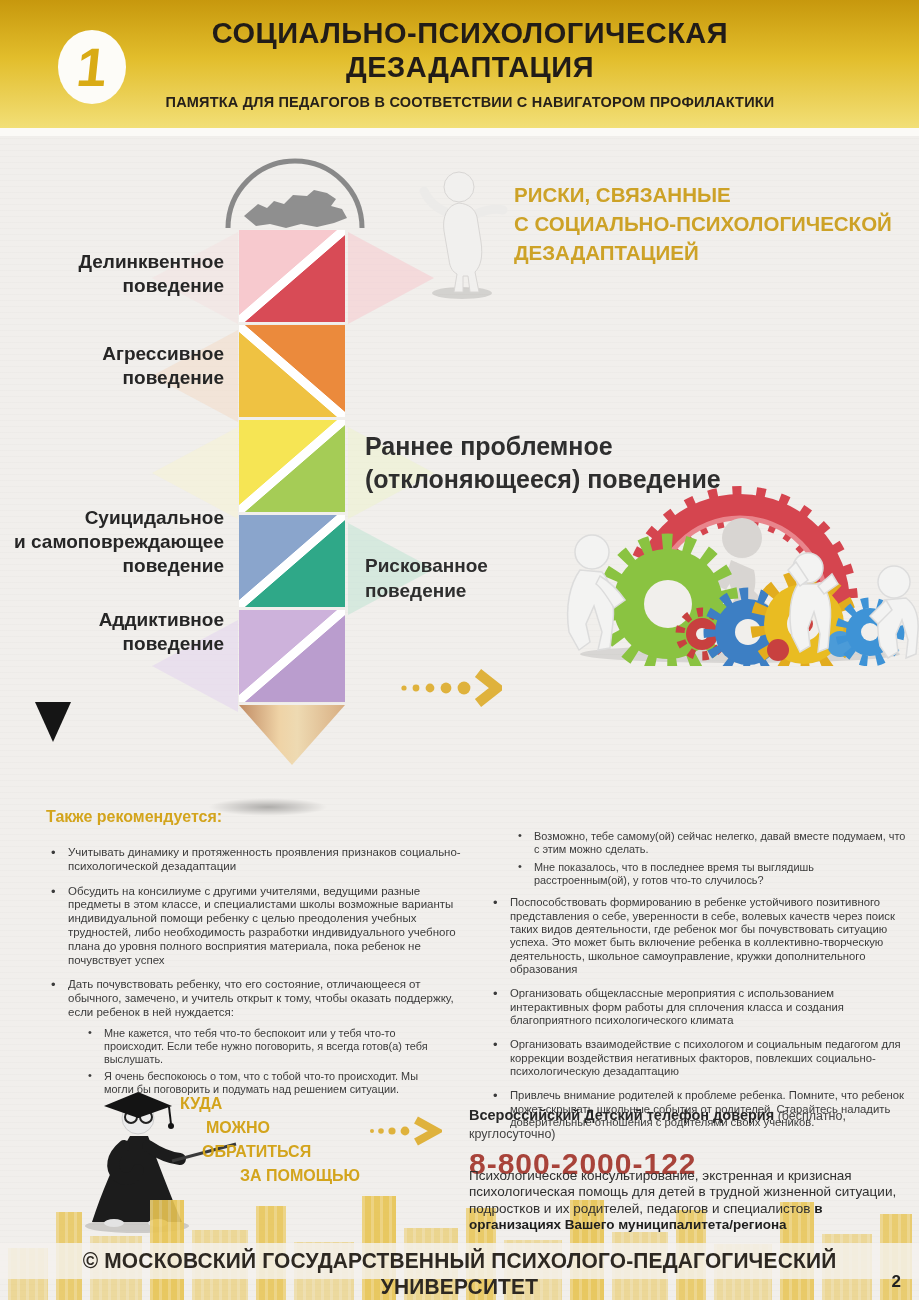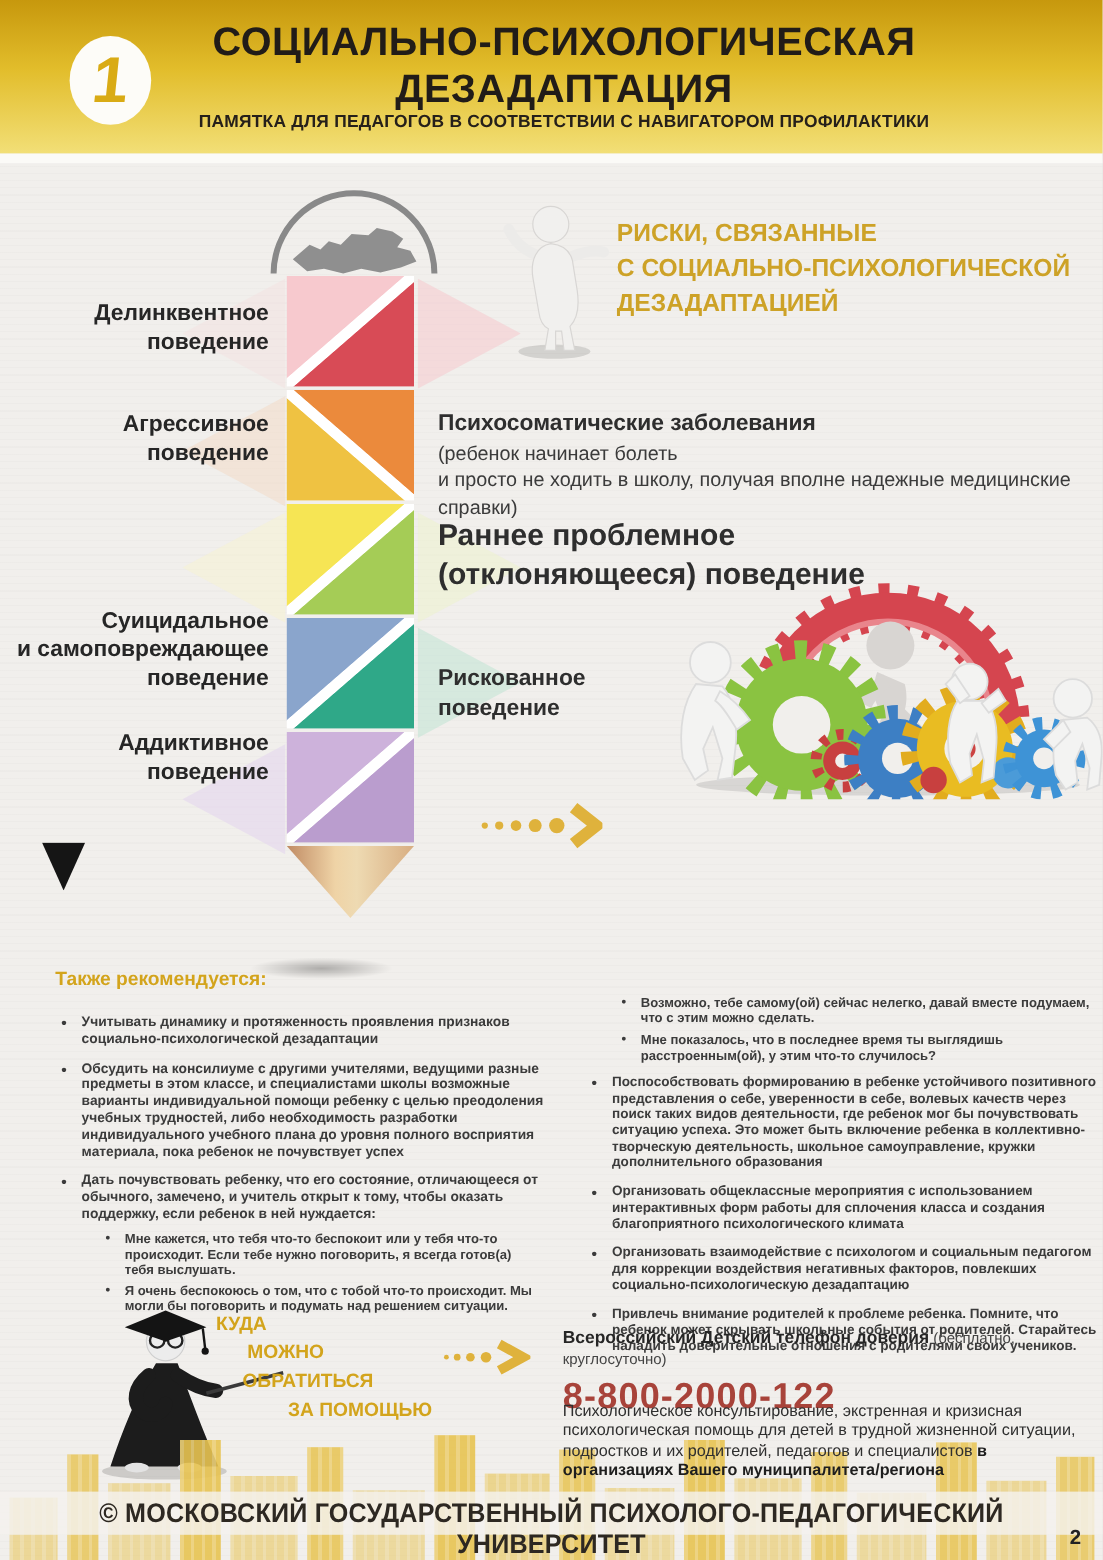--- a/index.html
+++ b/index.html
@@ -11,21 +11,21 @@
 
   
   .header{position:absolute;left:0;top:0;width:919px;height:128px;
           background:linear-gradient(180deg,#c7980d 0%,#e2bd2b 45%,#f2df77 100%);
           box-shadow:0 3px 6px rgba(0,0,0,.18);}
   .header::after{content:"";position:absolute;left:0;bottom:-8px;width:100%;height:8px;background:#fbfaf7;}
   .num-circle{position:absolute;left:58px;top:30px;width:68px;height:74px;border-radius:50%;
               background:#fdfcf8;display:flex;align-items:center;justify-content:center;}
   .num-circle span{font-size:54px;font-weight:bold;color:#d9ab15;transform:skewX(-6deg);line-height:1;}
   .h-title{position:absolute;left:130px;top:16px;width:680px;text-align:center;
-           font-weight:bold;color:#211c18;font-size:33px;line-height:1.18;letter-spacing:.5px;}
+           font-weight:bold;color:#211c18;font-size:29px;line-height:1.18;letter-spacing:.5px;}
   .h-sub{position:absolute;left:130px;top:94px;width:680px;text-align:center;
          font-weight:bold;color:#26201a;font-size:14.5px;letter-spacing:.2px;}
 
   
   .map-arc{position:absolute;left:222px;top:154px;}
   .pencil{position:absolute;left:239px;top:230px;width:106px;}
   .seg{width:106px;height:92px;margin-bottom:3px;}
   .s1{background:linear-gradient(to bottom right,#F7C9CE 46%,#fff 46.5%,#fff 52.5%,#D84B56 53%);}
   .s2{background:linear-gradient(to top right,#EFC242 46%,#fff 46.5%,#fff 52.5%,#EB8A3C 53%);}
   .s3{background:linear-gradient(to bottom right,#F6E554 46%,#fff 46.5%,#fff 52.5%,#A5CC56 53%);}
@@ -58,21 +58,21 @@
   .callout{position:absolute;left:508px;top:660px;width:402px;text-align:center;
            font-weight:bold;color:#C8A433;font-size:20px;line-height:1.6;}
   .arrow1{position:absolute;left:398px;top:668px;}
   .arrow2{position:absolute;left:368px;top:1116px;}
 
   
   .rec-heading{position:absolute;left:46px;top:808px;font-weight:bold;color:#D3A41C;font-size:16px;}
   .col{position:absolute;color:#3b3b3b;}
   .col-left{left:46px;top:846px;width:420px;font-size:11.5px;line-height:1.2;}
   .col-right{left:488px;top:830px;width:426px;font-size:11.3px;line-height:1.18;}
-  .blt{position:relative;padding-left:22px;margin-bottom:11px;font-weight:bold;}
+  .blt{position:relative;padding-left:22px;margin-bottom:11px;}
   .blt::before{content:"\2022";position:absolute;left:5px;top:-1px;font-size:13px;color:#3b3b3b;}
   .subs{margin-left:40px;width:362px;font-size:10.9px;}
   .subs .blt{padding-left:18px;margin-bottom:4px;}
   .subs .blt::before{left:2px;font-size:11px;}
   .subs-r{margin-left:28px;width:392px;font-size:10.9px;margin-bottom:10px;}
   .subs-r .blt{padding-left:18px;margin-bottom:5px;}
   .subs-r .blt::before{left:2px;font-size:11px;}
 
   
   .kuda{position:absolute;left:180px;top:1092px;font-weight:bold;color:#D3A41C;
@@ -157,25 +157,20 @@
       <path d="M28,46 C18,42 10,34 6,25" stroke="#ecebe9" stroke-width="9" fill="none" stroke-linecap="round"></path>
       <path d="M58,48 C68,44 76,42 85,44" stroke="#ecebe9" stroke-width="9" fill="none" stroke-linecap="round"></path>
       <circle cx="41" cy="21" r="15" fill="#f1f0ee" stroke="#d8d6d4"></circle>
       <path d="M41,37 C29,39 24,51 26,65 L31,94 C32,102 35,106 39,108 L36,126 45,126 45,110 50,110 52,126 61,126 57,106 C63,100 65,90 63,76 L59,51 C57,43 51,38 41,37 Z" fill="#f1f0ee" stroke="#d8d6d4"></path>
     </svg>
   </div>
   <div class="risks-heading pre">РИСКИ, СВЯЗАННЫЕ
 С СОЦИАЛЬНО-ПСИХОЛОГИЧЕСКОЙ
 ДЕЗАДАПТАЦИЕЙ</div>
 
-  <div class="risk-item ri1">
-    <div class="ri-title">Психосоматические заболевания</div>
-    <div class="ri-note pre">(ребенок начинает болеть
-и просто не ходить в школу, получая вполне надежные медицинские справки)</div>
-  </div>
   <div class="risk-item ri2 pre">Раннее проблемное
 (отклоняющееся) поведение</div>
   <div class="risk-item ri3 pre">Рискованное
 поведение</div>
 
   <div style="position:absolute;left:550px;top:436px;">
     <svg width="370" height="230" viewBox="0 0 370 230">
       <ellipse cx="190" cy="218" rx="160" ry="9" fill="rgba(0,0,0,.10)"></ellipse>
 
       <path d="M92,168 A98,98 0 0 1 288,168" stroke="#d5454f" stroke-width="40" fill="none" stroke-dasharray="8 13"></path>
@@ -249,21 +244,21 @@
     <div class="blt" style="margin-bottom:7px;">Дать почувствовать ребенку, что его состояние, отличающееся от обычного, замечено, и учитель открыт к тому, чтобы оказать поддержку, если ребенок в ней нуждается:</div>
     <div class="subs">
       <div class="blt">Мне кажется, что тебя что-то беспокоит или у тебя что-то происходит. Если тебе нужно поговорить, я всегда готов(а) тебя выслушать.</div>
       <div class="blt">Я очень беспокоюсь о том, что с тобой что-то происходит. Мы могли бы поговорить и подумать над решением ситуации.</div>
     </div>
   </div>
 
   <div class="col col-right">
     <div class="subs-r">
       <div class="blt">Возможно, тебе самому(ой) сейчас нелегко, давай вместе подумаем, что с этим можно сделать.</div>
-      <div class="blt">Мне показалось, что в последнее время ты выглядишь расстроенным(ой), у этим что-то случилось?</div>
+      <div class="blt">Мне показалось, что в последнее время ты выглядишь расстроенным(ой), у готов что-то случилось?</div>
     </div>
     <div class="blt">Поспособствовать формированию в ребенке устойчивого позитивного представления о себе, уверенности в себе, волевых качеств через поиск таких видов деятельности, где ребенок мог бы почувствовать ситуацию успеха.  Это может быть включение ребенка в коллективно-творческую деятельность, школьное самоуправление, кружки дополнительного образования</div>
     <div class="blt">Организовать общеклассные мероприятия с использованием интерактивных форм работы для сплочения класса и создания благоприятного психологического климата</div>
     <div class="blt">Организовать взаимодействие с психологом и социальным педагогом для коррекции воздействия негативных факторов, повлекших социально-психологическую дезадаптацию</div>
     <div class="blt">Привлечь внимание родителей к проблеме ребенка. Помните, что ребенок может скрывать школьные события от родителей. Старайтесь наладить доверительные отношения с родителями своих учеников.</div>
   </div>
 
   <div style="position:absolute;left:52px;top:1084px;">
     <svg width="190" height="150" viewBox="0 0 190 150">
       <ellipse cx="85" cy="142" rx="52" ry="7" fill="rgba(0,0,0,.15)"></ellipse>

